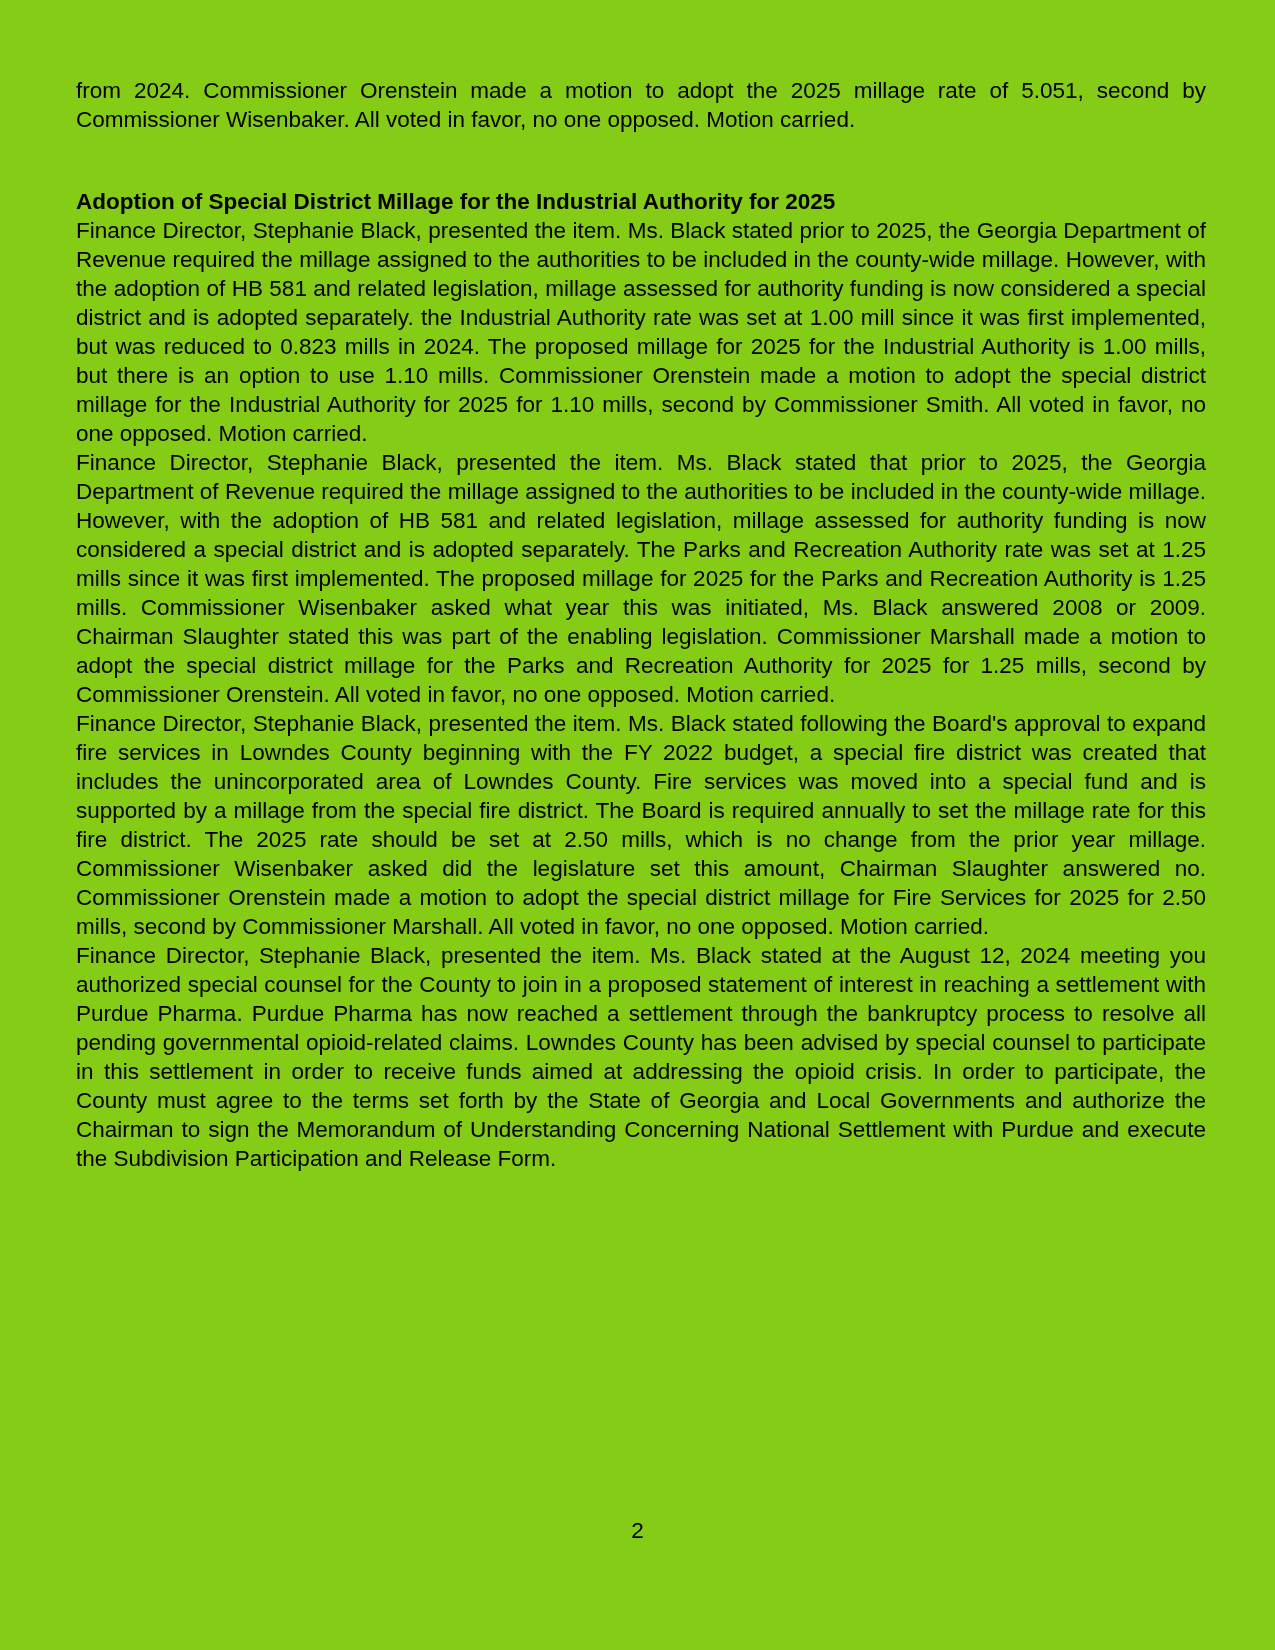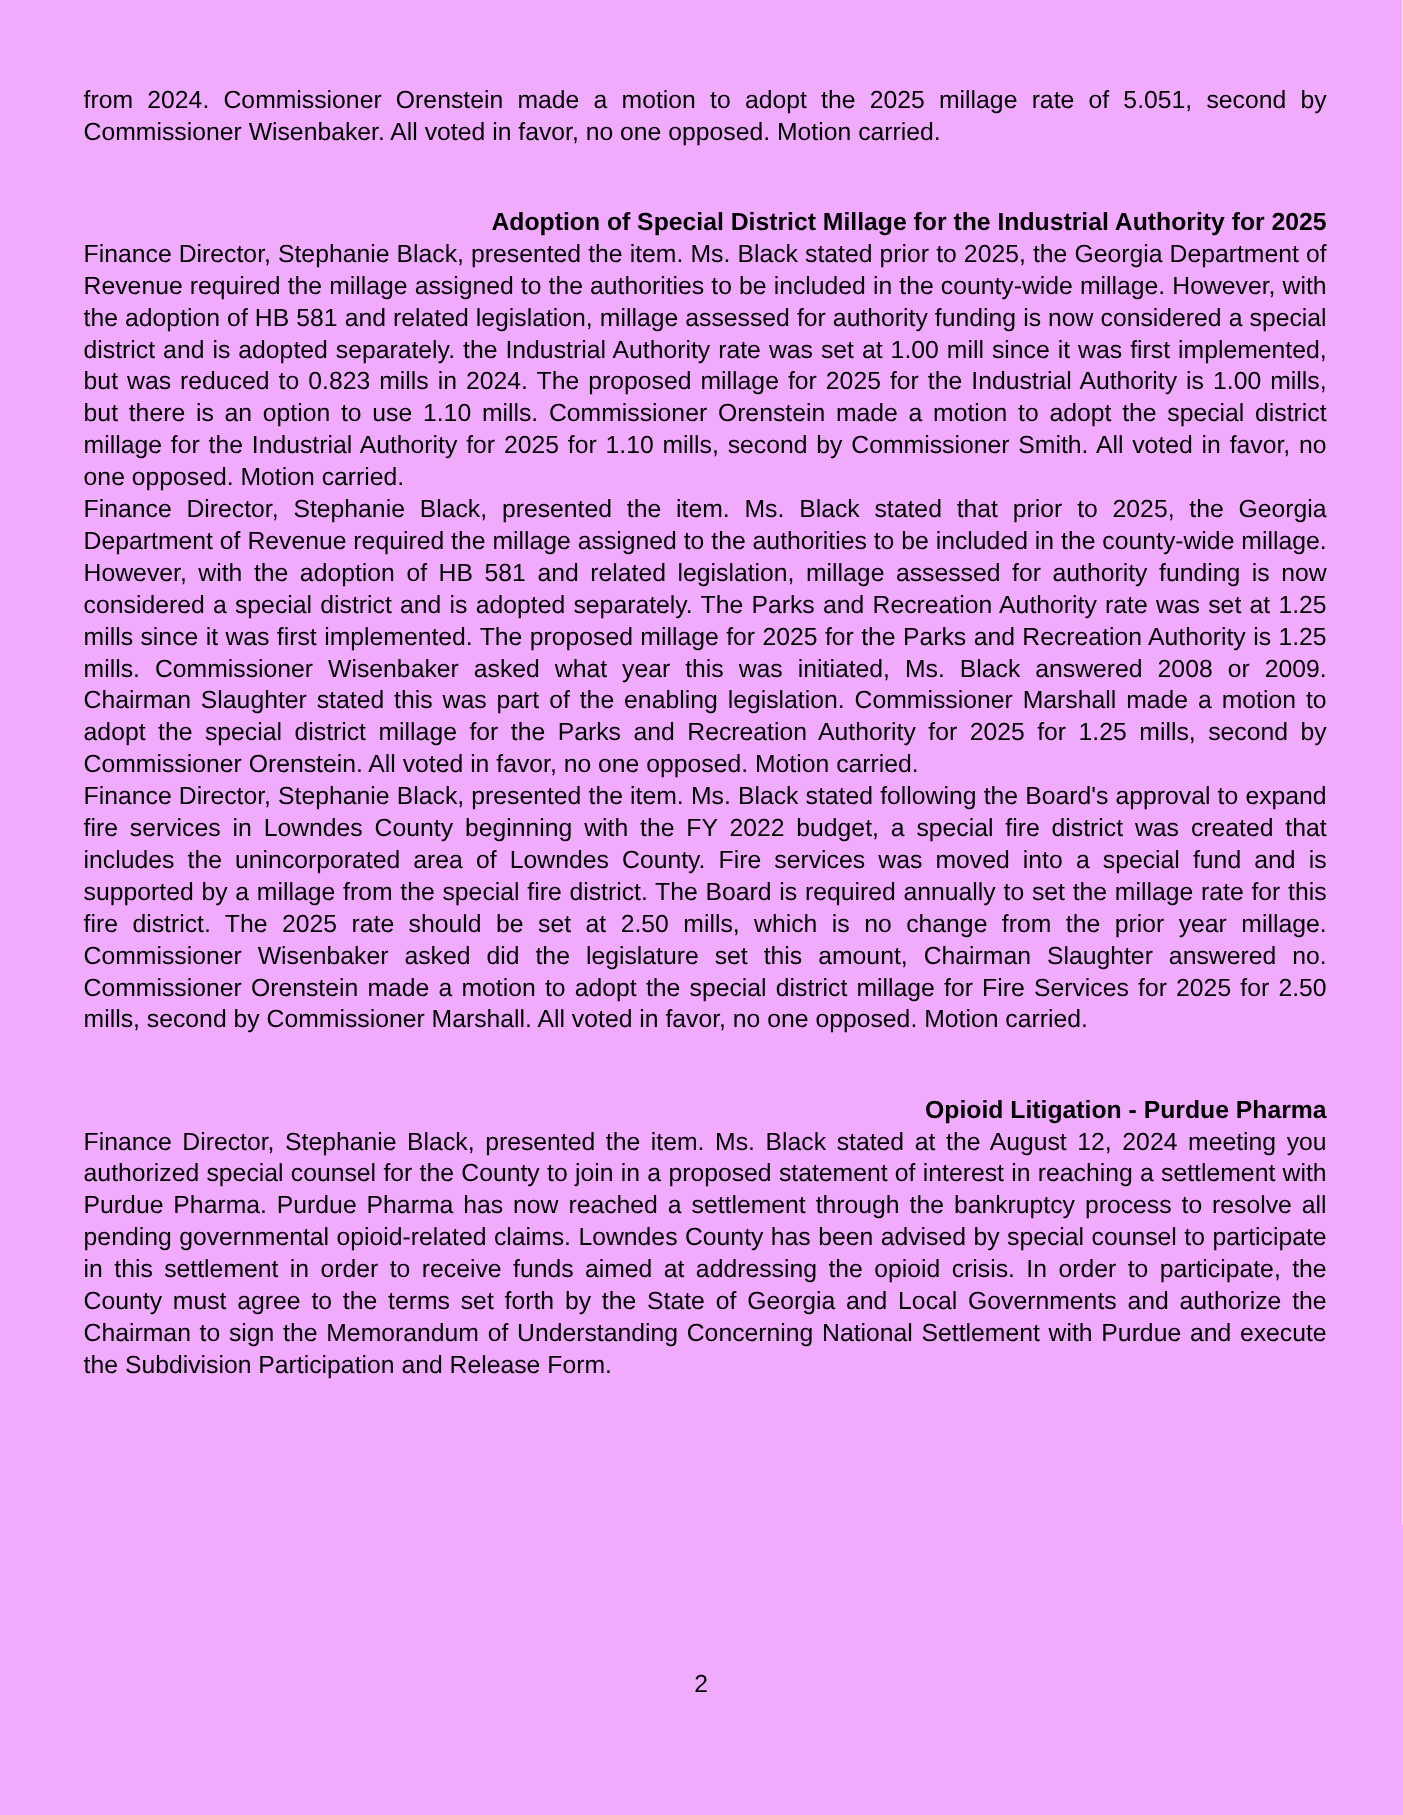--- a/index.html
+++ b/index.html
@@ -5,21 +5,21 @@
   * { box-sizing: border-box; }
   html, body {
     margin: 0;
     padding: 0;
     background: #ffffff;
   }
   .page {
     position: relative;
     width: 1275px;
     height: 1650px;
-    background: #f0abfc;
+    background: #84cc16;
     font-family: "Liberation Sans", sans-serif;
     font-size: 22.5px;
     line-height: 29px;
     color: #000000;
     overflow: hidden;
   }
   .content {
     position: absolute;
     left: 76px;
     top: 76px;
@@ -27,21 +27,20 @@
   }
   .para {
     margin: 0;
     text-align: justify;
   }
   .heading {
     font-size: 22.5px;
     line-height: 29px;
     font-weight: bold;
     margin: 53px 0 0 0;
-    text-align: right;
   }
   .page-number {
     position: absolute;
     top: 1516px;
     left: 0;
     width: 100%;
     text-align: center;
     font-size: 22.5px;
   }
 </style>
@@ -53,19 +52,18 @@
 
     <p class="para">from 2024. Commissioner Orenstein made a motion to adopt the 2025 millage rate of 5.051, second by Commissioner Wisenbaker. All voted in favor, no one opposed. Motion carried.</p>
 
     <h2 class="heading">Adoption of Special District Millage for the Industrial Authority for 2025</h2>
     <p class="para">Finance Director, Stephanie Black, presented the item. Ms. Black stated prior to 2025, the Georgia Department of Revenue required the millage assigned to the authorities to be included in the county-wide millage. However, with the adoption of HB 581 and related legislation, millage assessed for authority funding is now considered a special district and is adopted separately. the Industrial Authority rate was set at 1.00 mill since it was first implemented, but was reduced to 0.823 mills in 2024. The proposed millage for 2025 for the Industrial Authority is 1.00 mills, but there is an option to use 1.10 mills. Commissioner Orenstein made a motion to adopt the special district millage for the Industrial Authority for 2025 for 1.10 mills, second by Commissioner Smith. All voted in favor, no one opposed. Motion carried.</p>
 
     <p class="para">Finance Director, Stephanie Black, presented the item. Ms. Black stated that prior to 2025, the Georgia Department of Revenue required the millage assigned to the authorities to be included in the county-wide millage. However, with the adoption of HB 581 and related legislation, millage assessed for authority funding is now considered a special district and is adopted separately. The Parks and Recreation Authority rate was set at 1.25 mills since it was first implemented. The proposed millage for 2025 for the Parks and Recreation Authority is 1.25 mills. Commissioner Wisenbaker asked what year this was initiated, Ms. Black answered 2008 or 2009. Chairman Slaughter stated this was part of the enabling legislation. Commissioner Marshall made a motion to adopt the special district millage for the Parks and Recreation Authority for 2025 for 1.25 mills, second by Commissioner Orenstein. All voted in favor, no one opposed. Motion carried.</p>
 
     <p class="para">Finance Director, Stephanie Black, presented the item. Ms. Black stated following the Board's approval to expand fire services in Lowndes County beginning with the FY 2022 budget, a special fire district was created that includes the unincorporated area of Lowndes County. Fire services was moved into a special fund and is supported by a millage from the special fire district. The Board is required annually to set the millage rate for this fire district. The 2025 rate should be set at 2.50 mills, which is no change from the prior year millage. Commissioner Wisenbaker asked did the legislature set this amount, Chairman Slaughter answered no. Commissioner Orenstein made a motion to adopt the special district millage for Fire Services for 2025 for 2.50 mills, second by Commissioner Marshall. All voted in favor, no one opposed. Motion carried.</p>
 
-    <h2 class="heading">Opioid Litigation - Purdue Pharma</h2>
     <p class="para">Finance Director, Stephanie Black, presented the item. Ms. Black stated at the August 12, 2024 meeting you authorized special counsel for the County to join in a proposed statement of interest in reaching a settlement with Purdue Pharma. Purdue Pharma has now reached a settlement through the bankruptcy process to resolve all pending governmental opioid-related claims. Lowndes County has been advised by special counsel to participate in this settlement in order to receive funds aimed at addressing the opioid crisis. In order to participate, the County must agree to the terms set forth by the State of Georgia and Local Governments and authorize the Chairman to sign the Memorandum of Understanding Concerning National Settlement with Purdue and execute the Subdivision Participation and Release Form.</p>
 
   </div>
 
   <div class="page-number">2</div>
 </div>
 
 </body></html>

